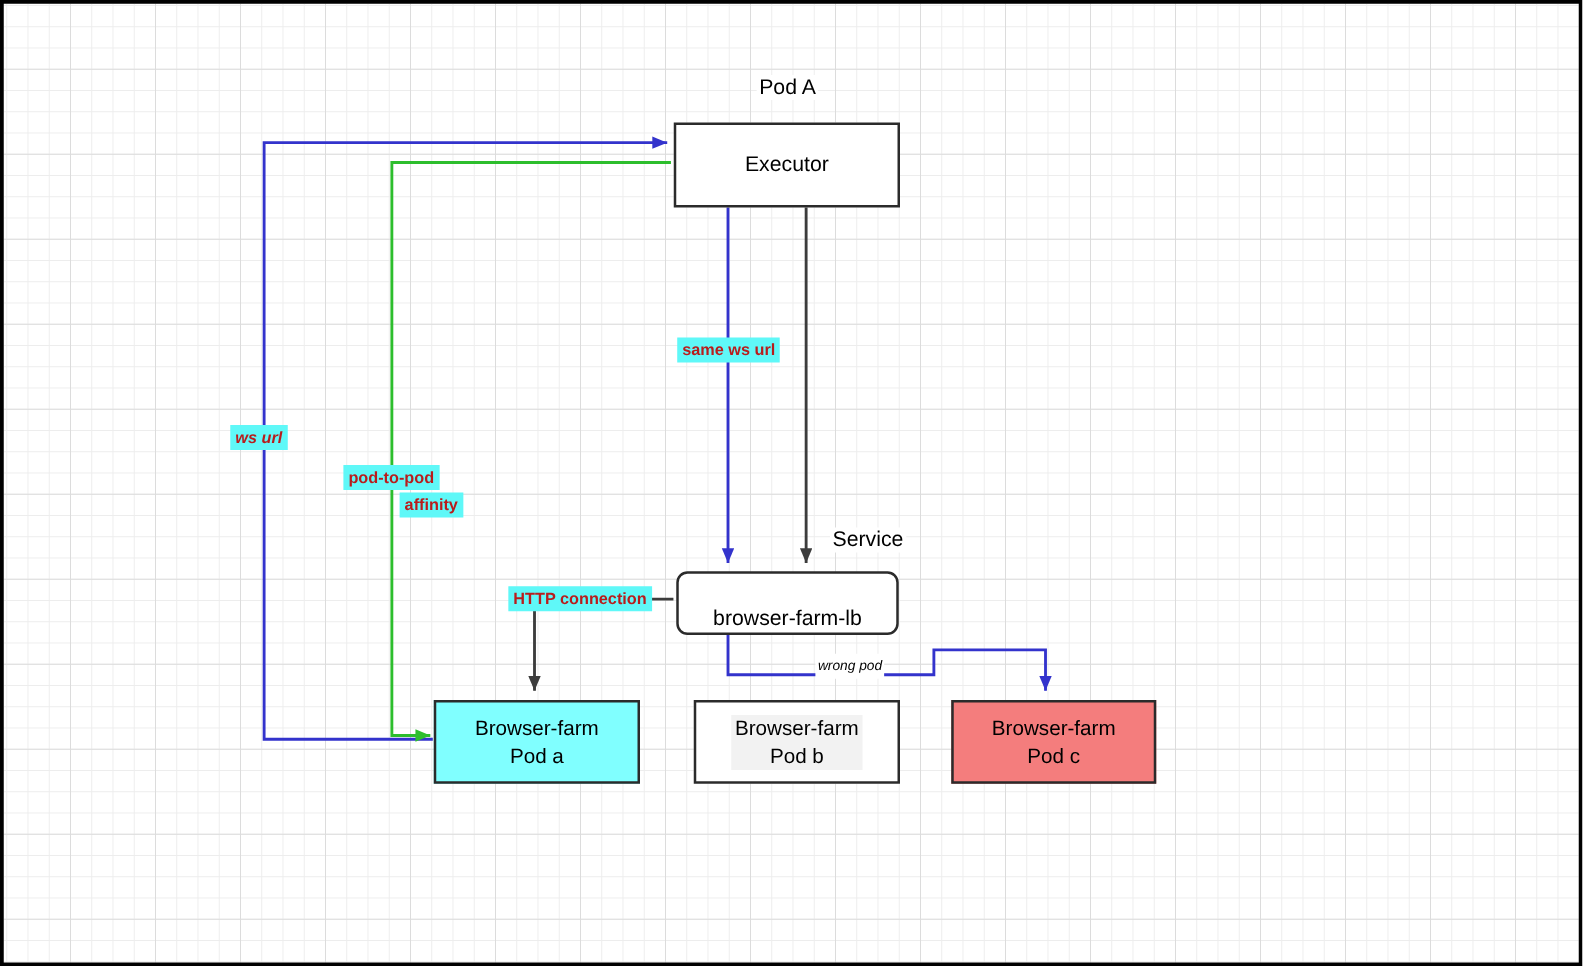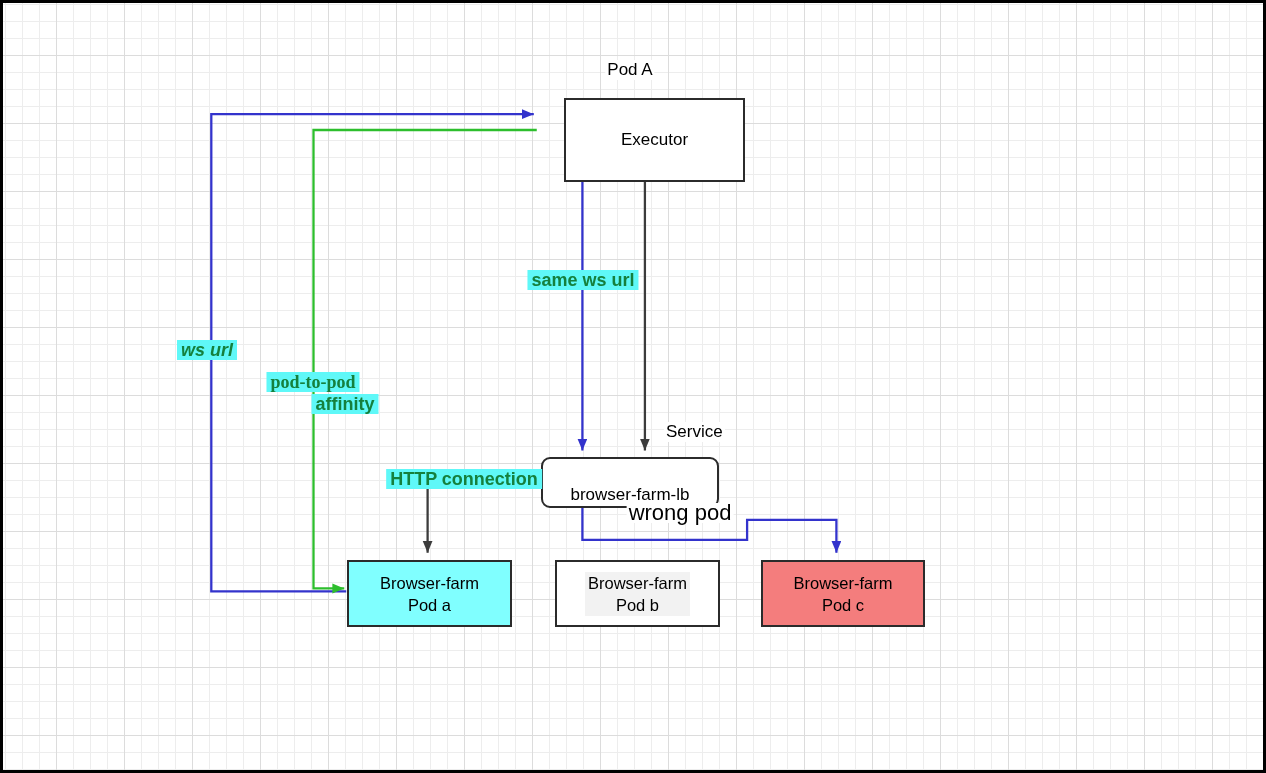--- a/index.html
+++ b/index.html
@@ -56,22 +56,22 @@
     color: #000000;
     font-size: 17px;
     line-height: 20px;
     background: #ffffff;
     padding: 0 2px;
     white-space: nowrap;
   }
   .hl-label {
     position: absolute;
     z-index: 2;
-    color: #15803d;
-    font-size: 18px;
+    color: #b91c1c;
+    font-size: 13px;
     font-weight: 700;
     line-height: 18px;
     background: var(--label-highlight, #5ff8f8);
     padding: 1px 4px;
     white-space: nowrap;
   }
   .centered { transform: translateX(-50%); }
 </style>
 </head>
 <body>
@@ -99,21 +99,21 @@
 
     <polyline points="645,163 645,451" fill="none" stroke-width="2.3" style="stroke: var(--edge-black, #3c3c3c);" marker-end="url(#arrow-black)"></polyline>
 
     <polyline points="538,480 426,480 426,554" fill="none" stroke-width="2.3" style="stroke: var(--edge-black, #3c3c3c);" marker-end="url(#arrow-black)"></polyline>
 
     <polyline points="582,505 582,541 748,541 748,521 838,521 838,554" fill="none" stroke-width="2.3" style="stroke: var(--edge-blue, #3333cc);" marker-end="url(#arrow-blue)"></polyline>
   </svg>
 
   <div class="plain-label centered" style="left:627px; top:57px;">Pod A</div>
 
-  <div class="node" style="left:536px; top:95px; width:181px; height:84px;margin-left:25px;">
+  <div class="node" style="left:536px; top:95px; width:181px; height:68px;">
     <span>Executor</span>
   </div>
 
   <div class="plain-label" style="left:661px; top:419px;">Service</div>
 
   <div class="node rounded" style="left:538px; top:454px; width:178px; height:51px;">
     <span>browser-farm-lb</span>
   </div>
 
   <div class="node pod-a-fill" style="left:344px; top:557px; width:165px; height:67px;">
@@ -126,22 +126,22 @@
 Pod b</span>
   </div>
 
   <div class="node pod-c-fill" style="left:758px; top:557px; width:164px; height:67px;">
     <span class="multiline">Browser-farm
 Pod c</span>
   </div>
 
   <div class="hl-label centered" style="left:204px; top:337px;font-style:italic;">ws url</div>
 
-  <div class="hl-label centered" style="left:310px; top:369px;font-family:Liberation Serif, serif;">pod-to-pod</div>
+  <div class="hl-label centered" style="left:310px; top:369px;">pod-to-pod</div>
   <div class="hl-label centered" style="left:310px; top:391px;margin-left:32px;">affinity</div>
 
   <div class="hl-label centered" style="left:580px; top:267px;">same ws url</div>
 
   <div class="hl-label centered" style="left:451px; top:466px;margin-left:10px;">HTTP connection</div>
 
-  <div class="plain-label centered" style="left:677px; top:500px; font-size:22px;">wrong pod</div>
+  <div class="plain-label centered" style="left:677px; top:520px; font-size:11px;font-style:italic;">wrong pod</div>
 
 </div>
 
 </body></html>

